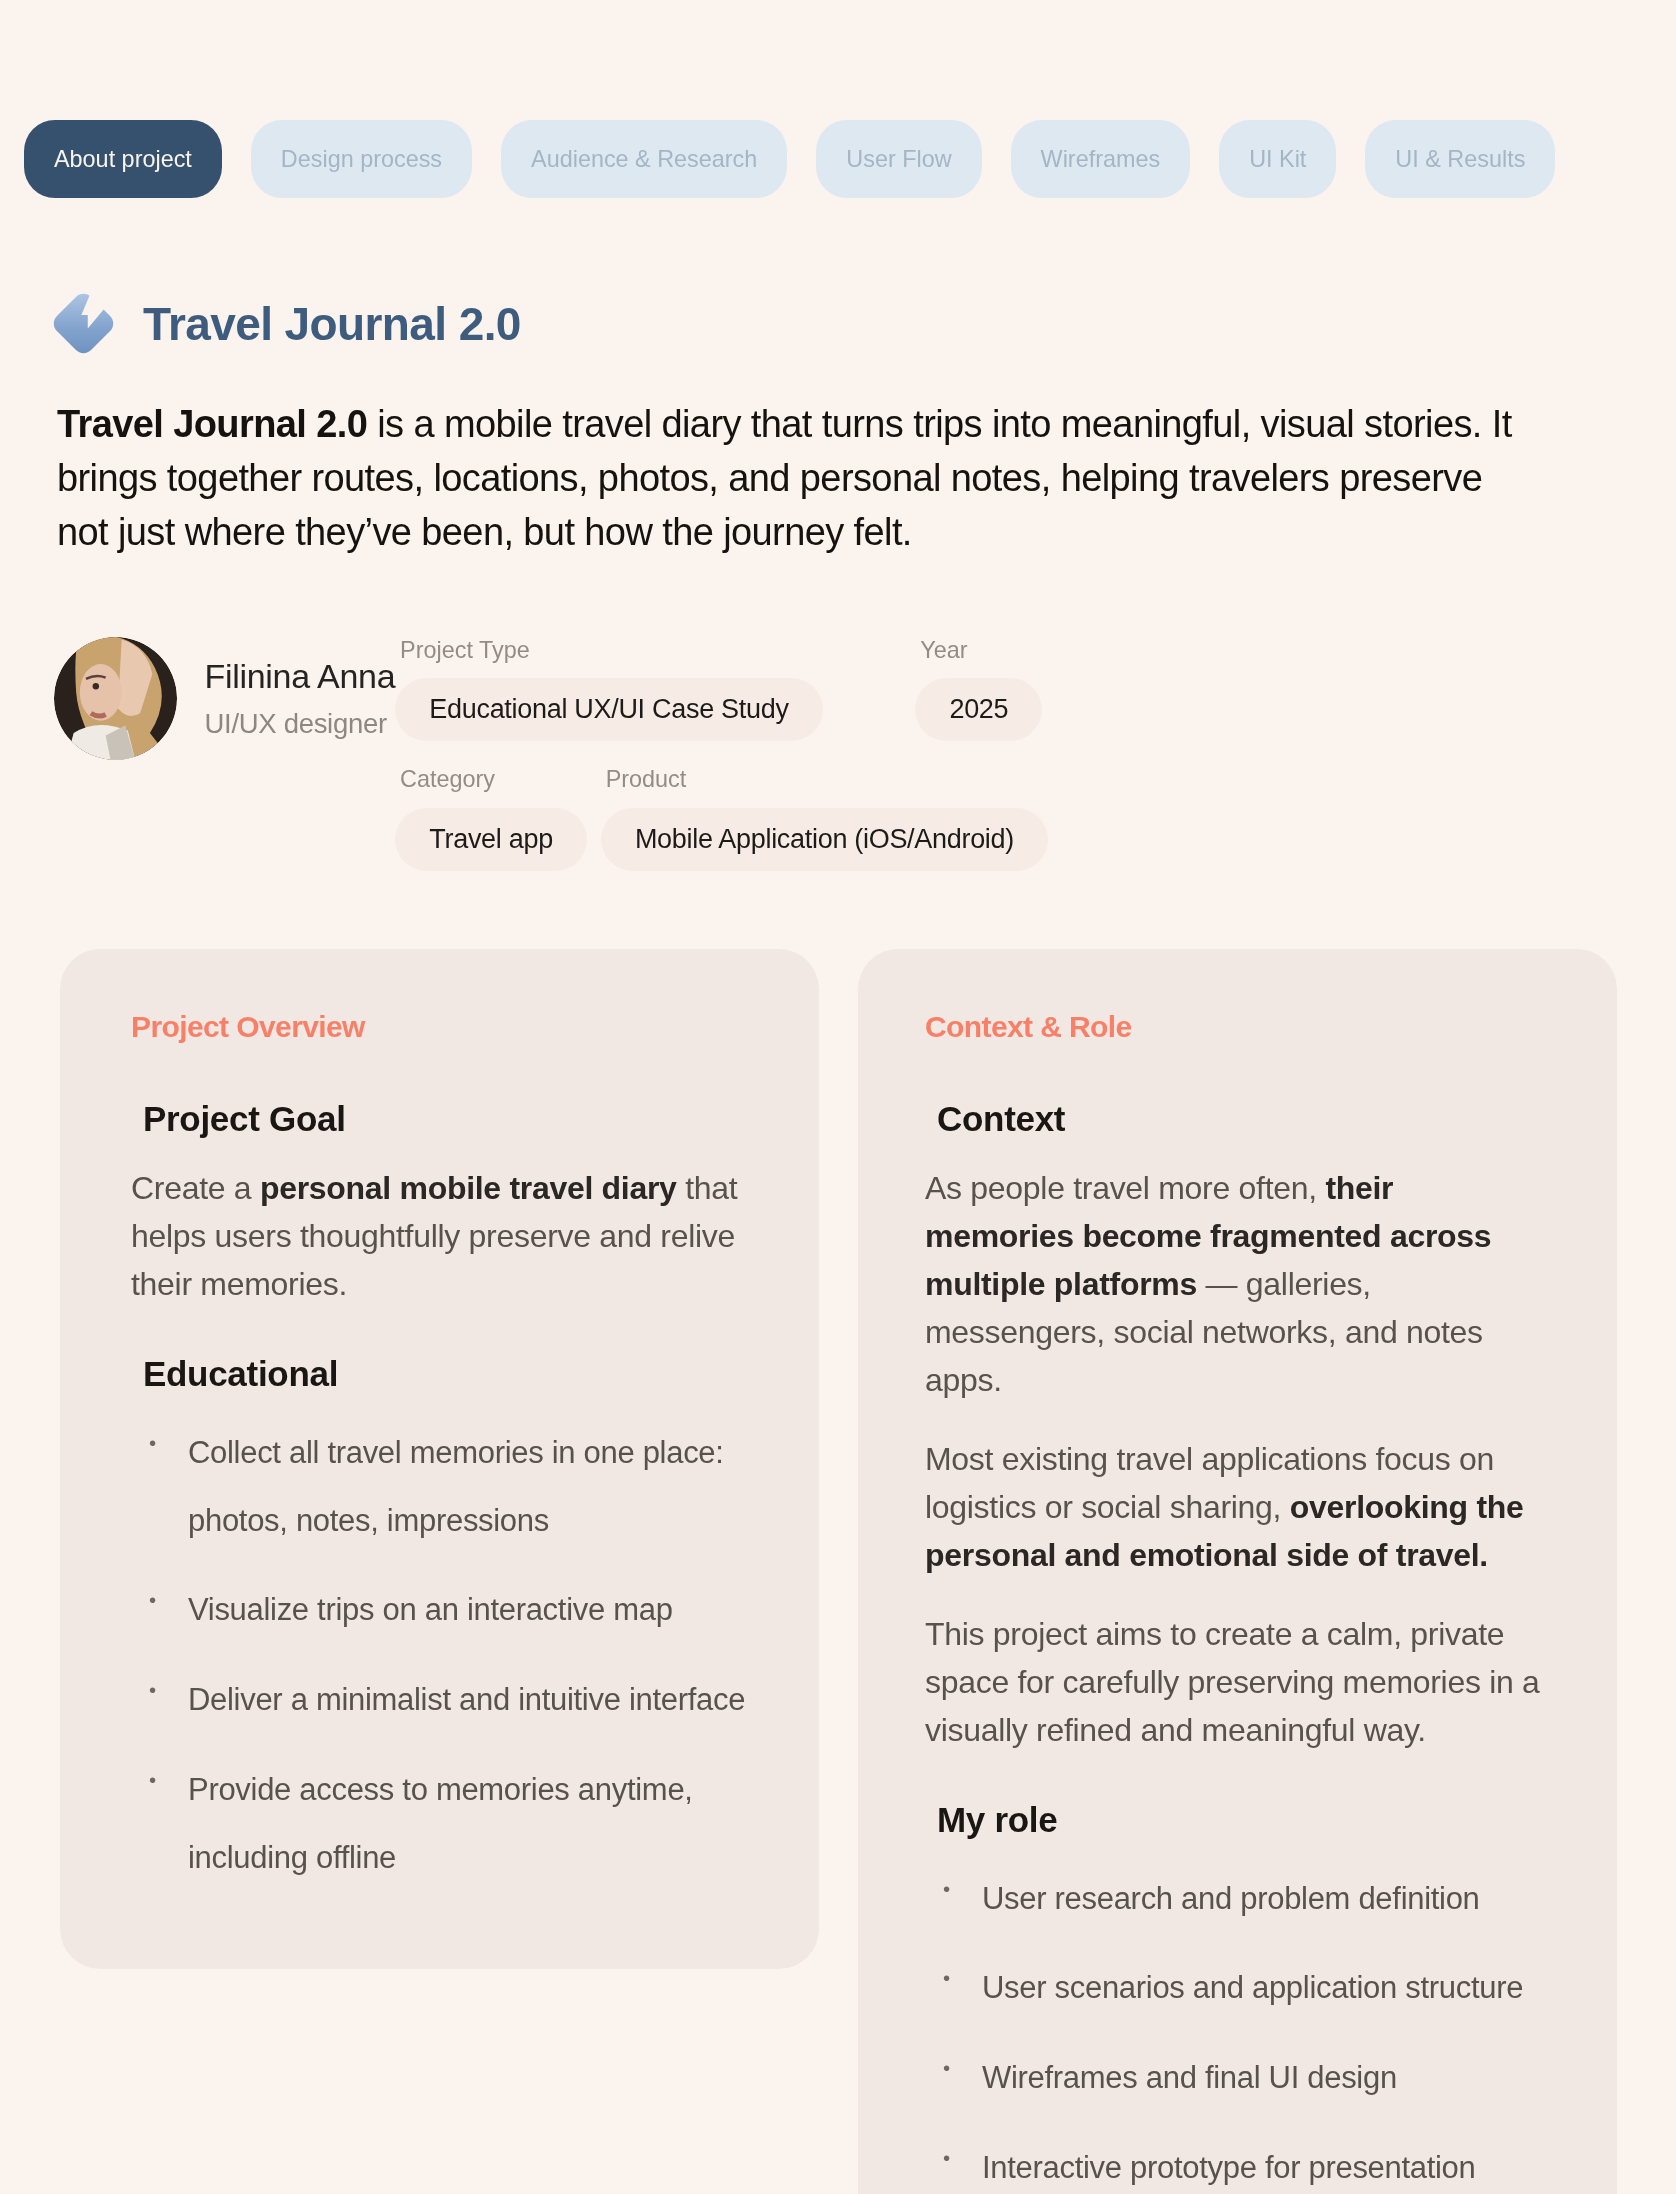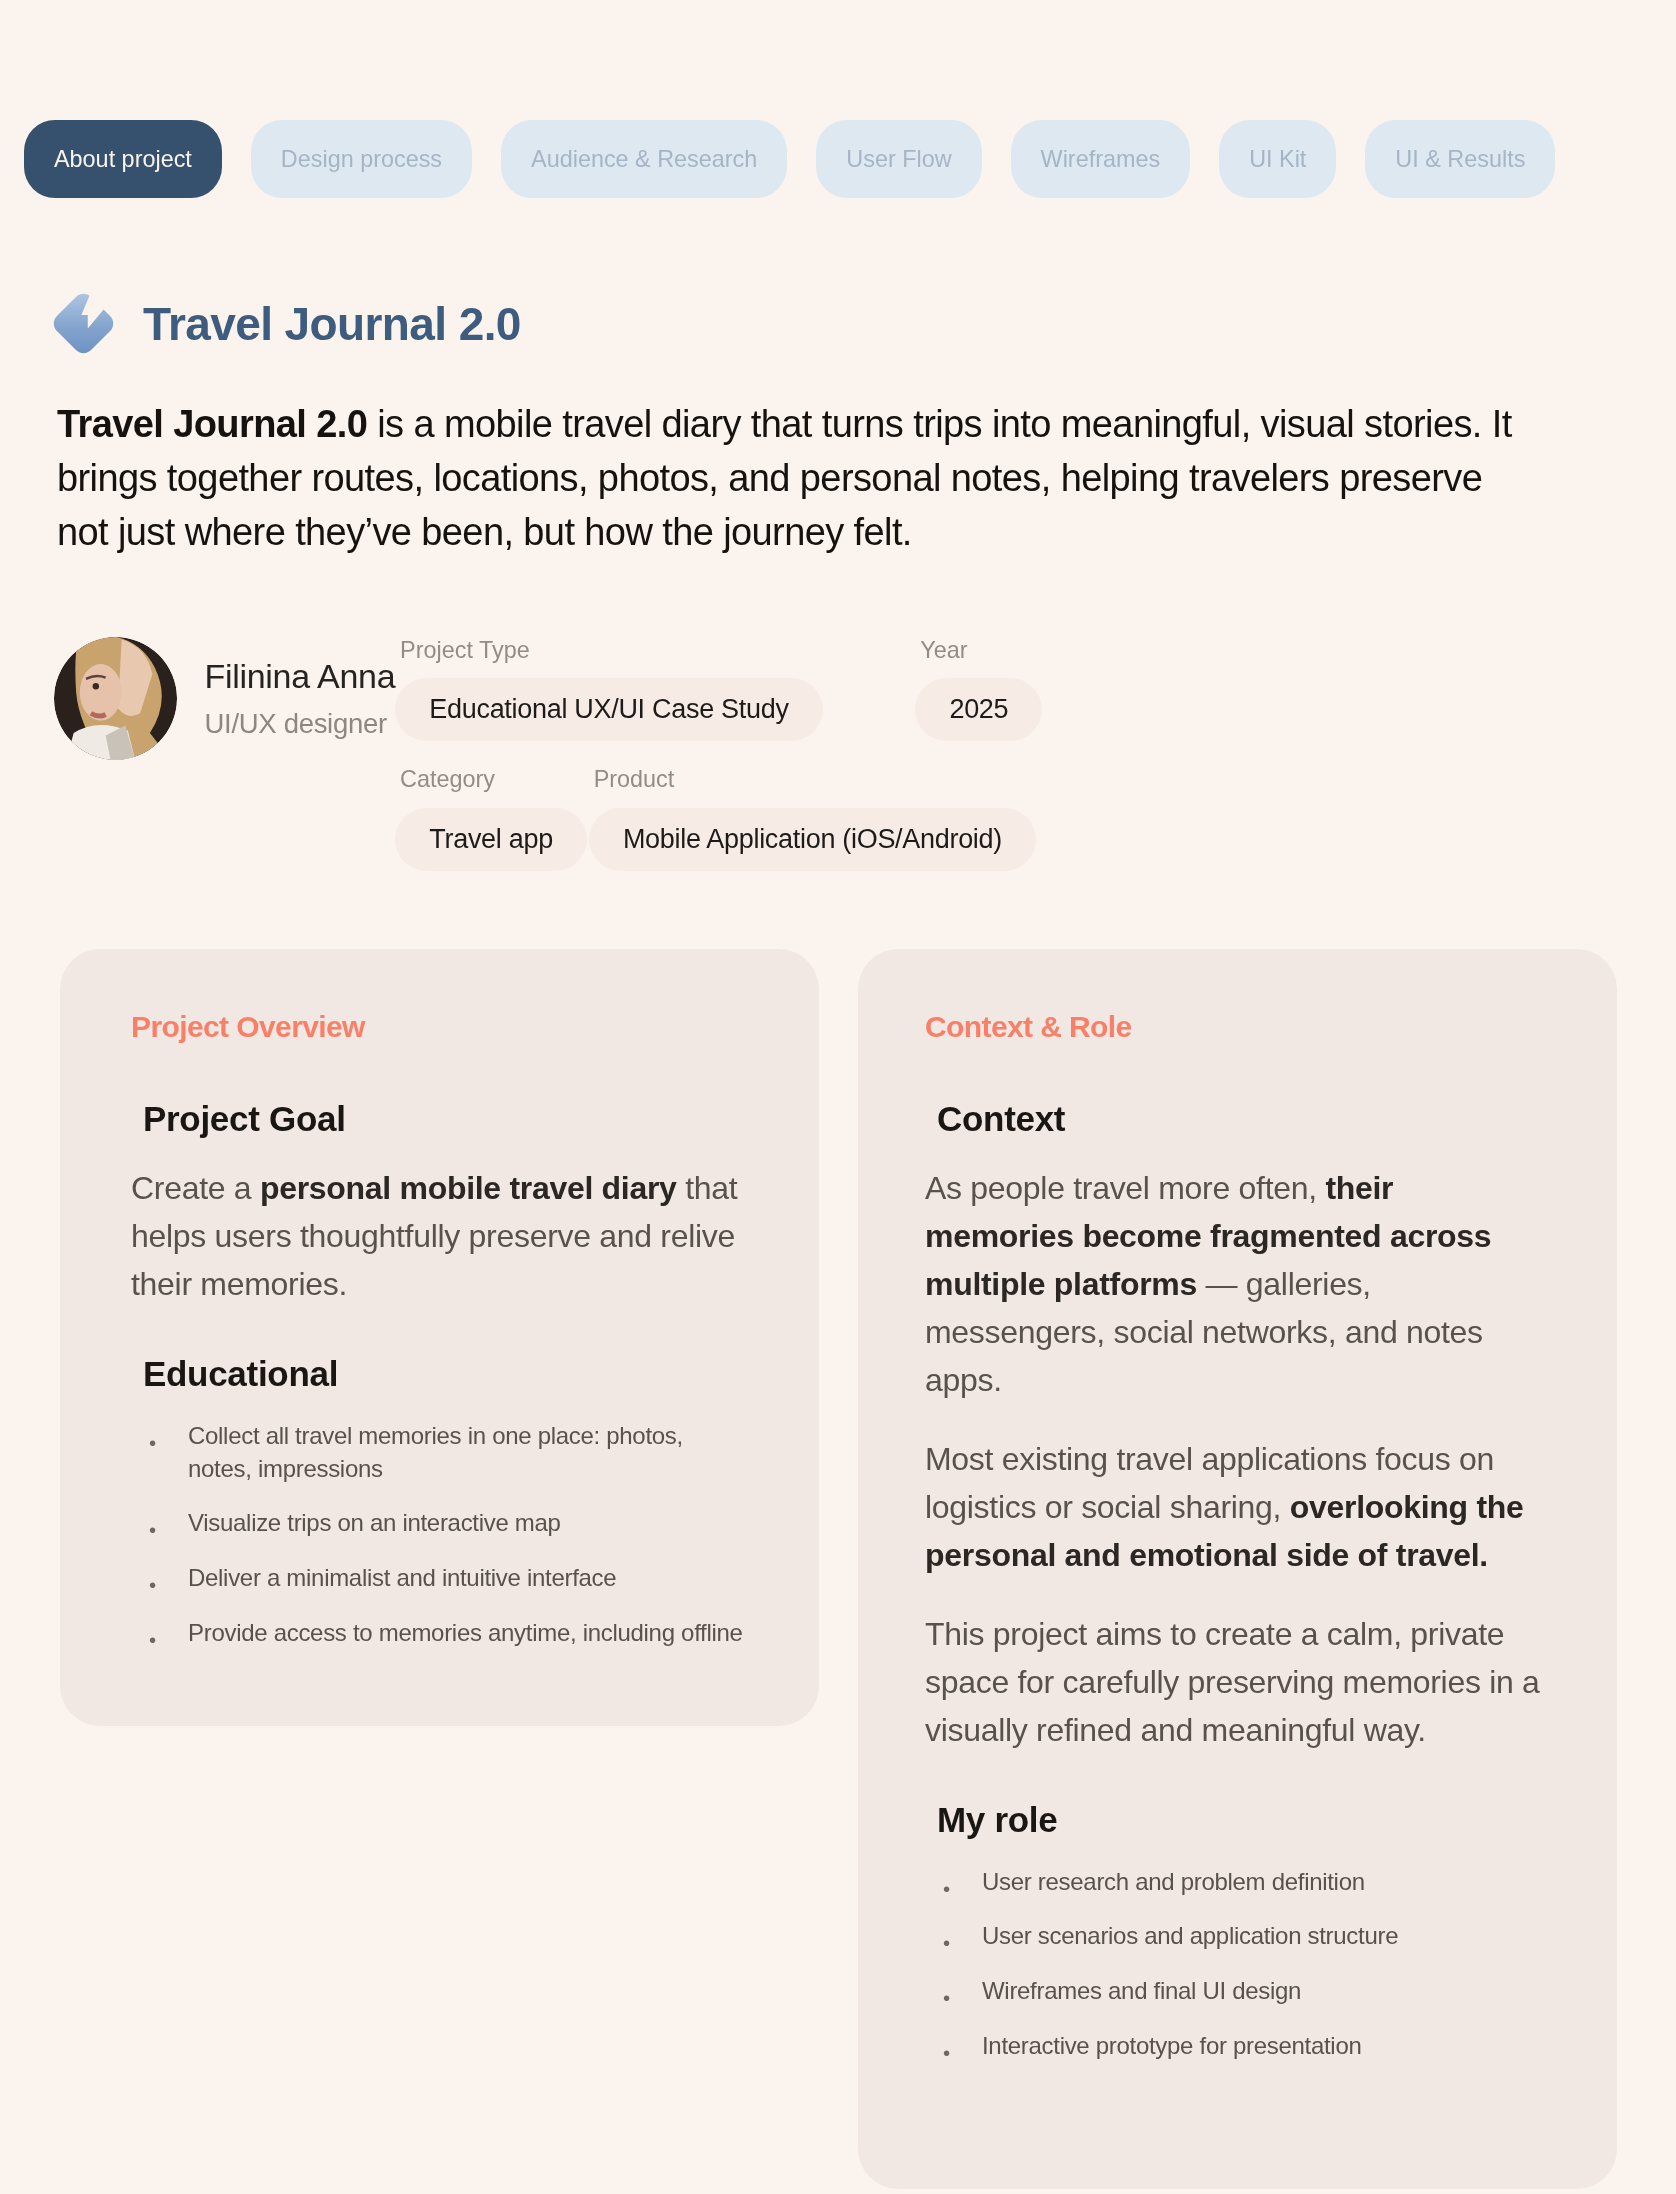--- a/index.html
+++ b/index.html
@@ -35,21 +35,21 @@
   }
   .intro .lead{font-weight:bold;}
   
   .byline-row{display:flex;justify-content:flex-start;align-items:flex-start;margin:78px 47px 0 54px;}
   .profile{display:flex;align-items:center;gap:27.5px;}
   .avatar{width:123px;height:123px;border-radius:50%;overflow:hidden;flex:0 0 auto;}
   .avatar svg{width:100%;height:100%;display:block;}
   .profile-name{font-size:34px;color:#262422;letter-spacing:-0.3px;}
   .profile-role{font-size:27.5px;color:#8D8784;margin-top:12px;letter-spacing:-0.3px;}
   .meta{width:647px;display:flex;flex-direction:column;gap:25px;}
-  .meta-row{display:flex;gap:2px;}
+  .meta-row{display:flex;gap:14px;}
   .meta-cell{display:flex;flex-direction:column;gap:14.4px;}
   .meta-cell.grow{flex:1;}
   .meta-label{font-size:23.4px;color:var(--label-gray);padding-left:4.8px;}
   .meta-pill{
     height:63px;background:var(--pill-bg);border-radius:32px;display:flex;
     align-items:center;justify-content:center;padding:0 34px;font-size:27px;
     color:#1D1B19;white-space:nowrap;width:max-content;letter-spacing:-0.3px;
   }
   
   .cards{display:flex;gap:39px;margin:78px 60px 0 60px;align-items:flex-start;}
@@ -61,21 +61,21 @@
     margin:0 0 55px 0;letter-spacing:-0.6px;
   }
   .card h3{
     font-size:35px;font-weight:bold;color:#191614;margin:46px 0 25px 12px;letter-spacing:-0.3px;
   }
   .card p{font-size:32px;line-height:48px;margin:0 0 31px 0;letter-spacing:-0.3px;}
   .card p:last-child{margin-bottom:0;}
   .card .b{font-weight:bold;color:var(--card-bold);}
   .card ul{list-style:none;margin:0;padding:0;}
   .card li{
-    font-size:24px;line-height:33px;position:relative;padding-left:57px;
+    font-size:31px;line-height:68px;position:relative;padding-left:57px;
     margin-bottom:21.6px;letter-spacing:-0.3px;
   }
   .card li:last-child{margin-bottom:0;}
   .card li::before{
     content:"•";position:absolute;left:18px;top:0;line-height:48px;
     font-size:20.4px;color:#6E6762;
   }
 </style>
 </head>
 <body>

